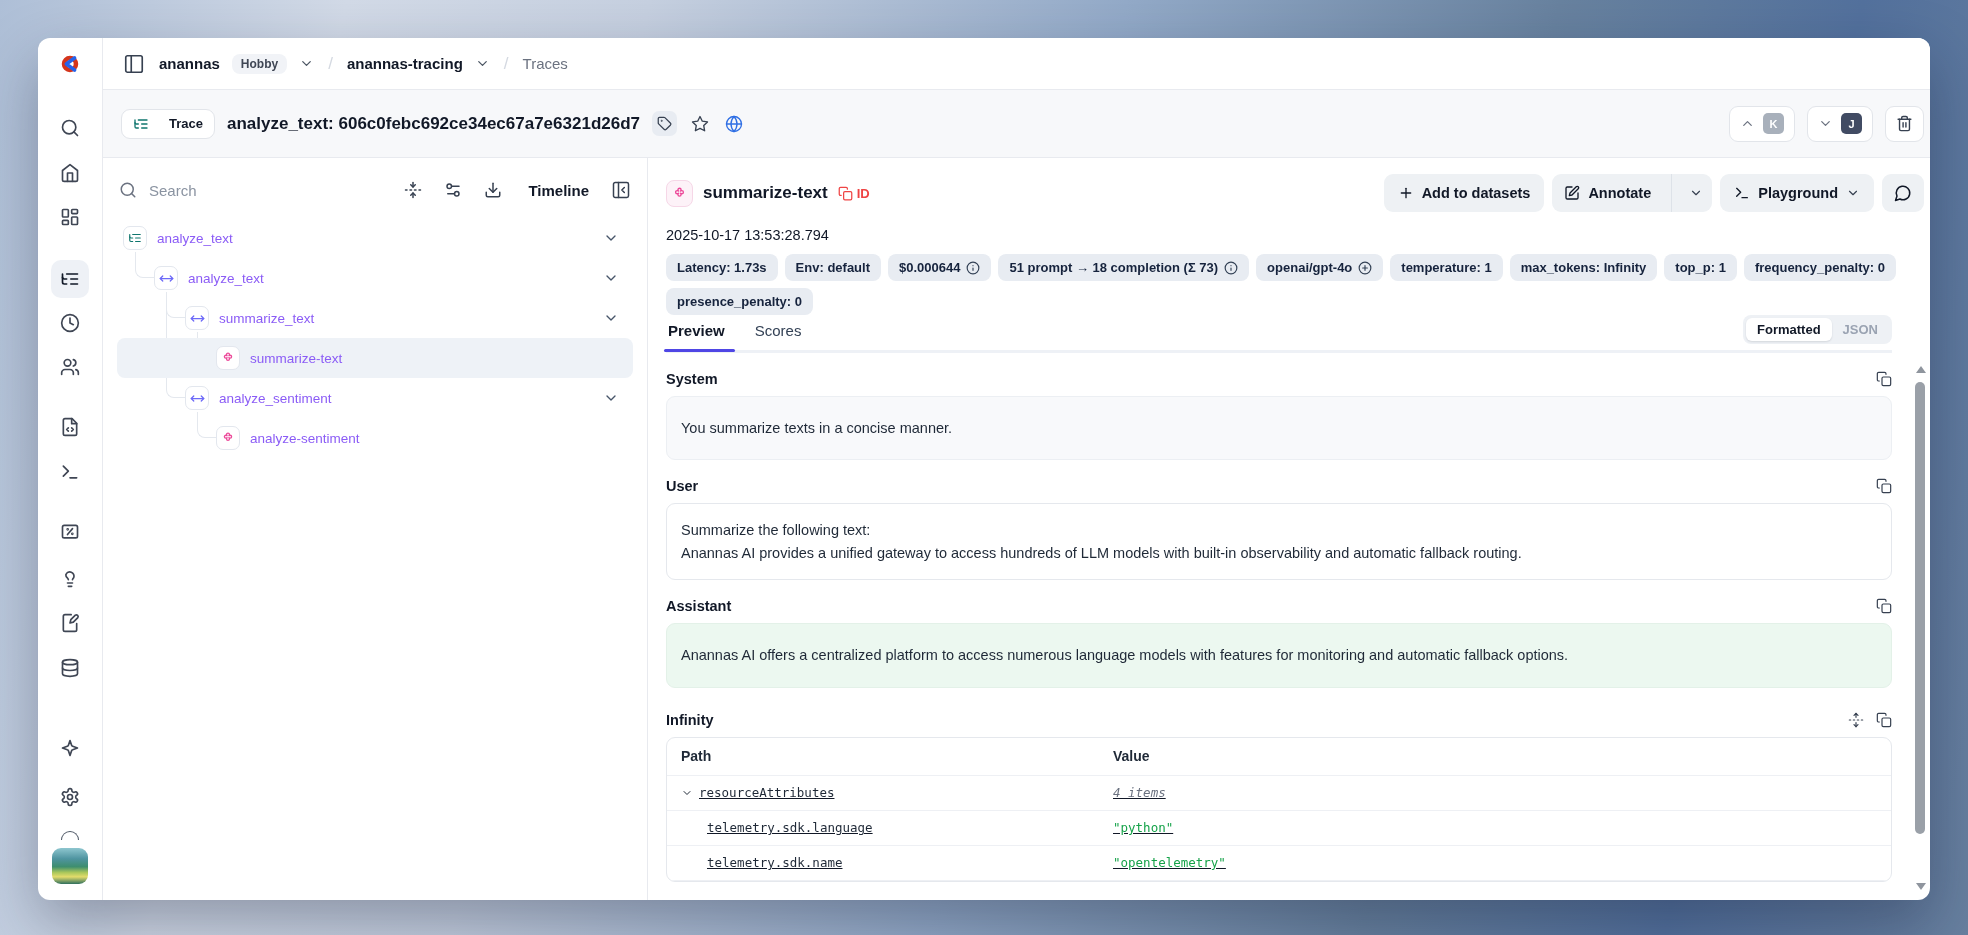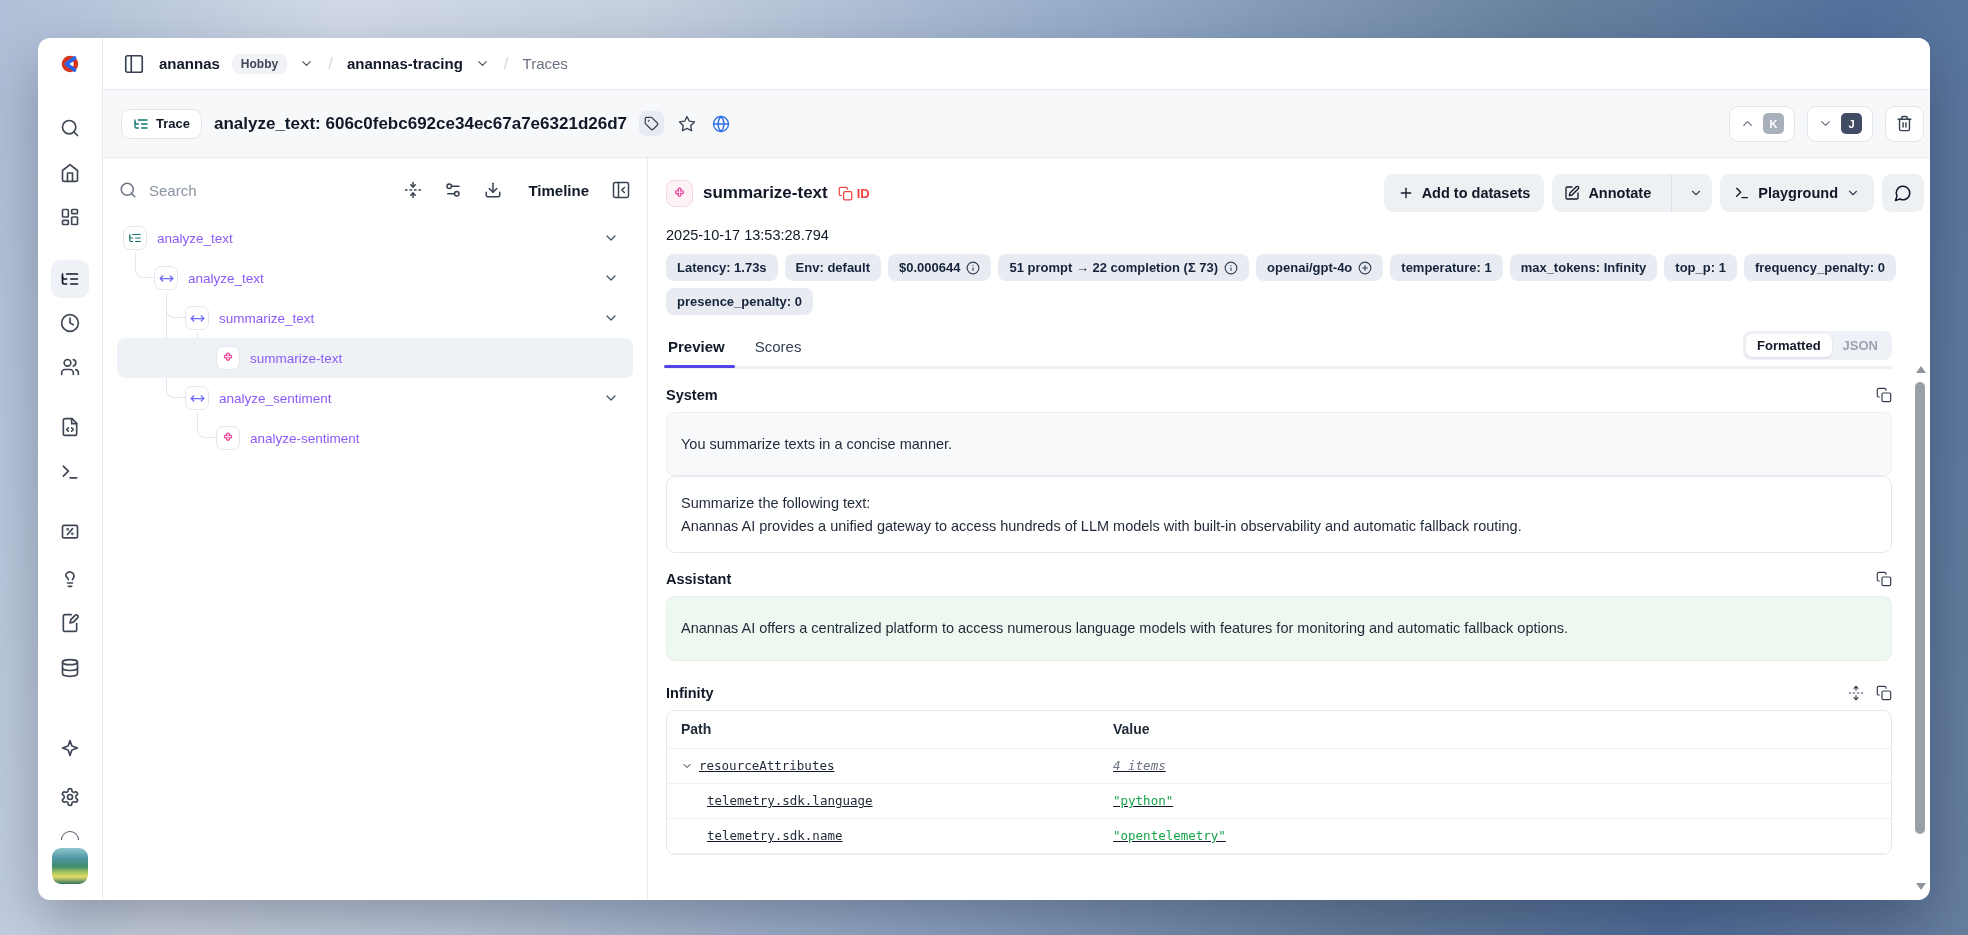--- a/index.html
+++ b/index.html
@@ -34,21 +34,21 @@
 
   .topbar { height:52px; flex:none; border-bottom:1px solid #e8eaef; display:flex; align-items:center; padding:0 18px; gap:12px; background:#fff; }
   .crumb-org { font-size:15px; font-weight:600; color:#111827; }
   .crumb-badge { background:#f1f3f7; color:#3f4654; font-size:12px; font-weight:600; padding:3px 9px; border-radius:8px; }
   .crumb-sep { color:#d4d9e1; font-size:17px; font-weight:300; padding:0 2px; }
   .crumb-proj { font-size:15px; font-weight:600; color:#111827; }
   .crumb-sec { font-size:15px; font-weight:500; color:#6b7280; }
   .chev { color:#4b5563; }
 
   .tracebar { height:68px; flex:none; background:#f7f8fa; border-bottom:1px solid #e8eaef; display:flex; align-items:center; padding:0 6px 0 18px; gap:12px; }
-  .trace-badge { display:flex; align-items:center; gap:7px; background:#fff; border:1px solid #e2e5ea; border-radius:9px; padding:6px 11px; font-size:13px; font-weight:600; color:#111827; }
+  .trace-badge { display:flex; align-items:center; gap:20px; background:#fff; border:1px solid #e2e5ea; border-radius:9px; padding:6px 11px; font-size:13px; font-weight:600; color:#111827; }
   .trace-title { font-size:17px; font-weight:600; color:#111827; white-space:nowrap; }
   .tag-btn { background:#e8ecf2; border-radius:7px; padding:5px; color:#374151; }
   .icon-btn { color:#374151; padding:2px; }
   .tracebar-spacer { flex:1; }
   .nav-btn { display:flex; align-items:center; gap:8px; background:#fff; border:1px solid #e2e5ea; border-radius:9px; height:36px; padding:0 10px; color:#6b7280; }
   .kbd { width:21px; height:21px; border-radius:5px; color:#fff; font-size:11px; font-weight:700; display:flex; align-items:center; justify-content:center; }
   .kbd-k { background:#a8b0bb; }
   .kbd-j { background:#414b63; }
 
   .content { flex:1; display:flex; min-height:0; }
@@ -83,21 +83,21 @@
   .abtn.split .seg2 { display:flex; align-items:center; padding:0 9px; height:100%; color:#374151; }
   .abtn.round { padding:0 12px; }
 
   .dtime { margin-top:15px; font-size:14.5px; color:#111827; }
 
   .badges-row { display:flex; gap:7px; margin-top:11px; flex-wrap:nowrap; overflow:hidden; white-space:nowrap; }
   .badges-row + .badges-row { margin-top:7px; }
   .pbadge { display:inline-flex; align-items:center; gap:6px; background:#e8ecf2; border-radius:8px; padding:6px 11px; font-size:13px; font-weight:600; color:#16233d; flex:none; }
   .pbadge .bic { color:#334155; }
 
-  .tabsrow { display:flex; align-items:center; margin-top:16px; margin-right:38px; border-bottom:3px solid #eef1f6; position:relative; }
+  .tabsrow { display:flex; align-items:center; margin-right:38px; border-bottom:3px solid #eef1f6; position:relative; }
   .tab { font-size:15px; padding:6px 2px 10px; margin-right:26px; }
   .tab.on { font-weight:600; color:#111827; position:relative; }
   .tab.on::after { content:""; position:absolute; left:-2px; right:-8px; bottom:-3px; height:3px; background:#4f46e5; border-radius:2px; }
   .tab.off { font-weight:500; color:#334155; }
   .tabs-spacer { flex:1; }
   .fmt-toggle { display:flex; align-items:center; background:#eef1f5; border-radius:8px; padding:3px; margin-bottom:6px; }
   .fmt-on { background:#fff; border-radius:6px; padding:4px 11px; font-size:13px; font-weight:700; color:#111827; box-shadow:0 1px 2px rgba(15,23,42,.12); }
   .fmt-off { padding:4px 11px; font-size:13px; font-weight:600; color:#9aa3b2; }
 
   .sect-head { display:flex; align-items:center; justify-content:space-between; margin:18px 38px 9px 0; }
@@ -522,21 +522,21 @@
             </span>
           <span class="pbadge">
               <span>$0.000644</span>
             <svg class="ic bic" width="14" height="14" viewBox="0 0 24 24">
                 <circle cx="12" cy="12" r="10"></circle>
                 <path d="M12 16v-4"></path>
                 <path d="M12 8h.01"></path>
               </svg>
           </span>
           <span class="pbadge">
-              <span>51 prompt → 22 completion (Σ 73)</span>
+              <span>51 prompt → 18 completion (Σ 73)</span>
             <svg class="ic bic" width="14" height="14" viewBox="0 0 24 24">
                 <circle cx="12" cy="12" r="10"></circle>
                 <path d="M12 16v-4"></path>
                 <path d="M12 8h.01"></path>
               </svg>
           </span>
           <span class="pbadge">
               <span>openai/gpt-4o</span>
             <svg class="ic bic" width="14" height="14" viewBox="0 0 24 24">
                 <circle cx="12" cy="12" r="10"></circle>
@@ -581,20 +581,31 @@
                   <rect x="9" y="9" width="13" height="13" rx="2"></rect>
                   <path d="M5 15H4a2 2 0 0 1-2-2V4a2 2 0 0 1 2-2h9a2 2 0 0 1 2 2v1"></path>
                 </svg>
               </span>
           </span>
         </div>
         <div class="sbox gray">
           <span>You summarize texts in a concise manner.</span>
         </div>
 
+        <div class="sect-head">
+          <span class="sect-title">User</span>
+          <span class="sect-icons">
+            <span>
+                <svg class="ic" width="16" height="16" viewBox="0 0 24 24" style="stroke-width:1.8">
+                  <rect x="9" y="9" width="13" height="13" rx="2"></rect>
+                  <path d="M5 15H4a2 2 0 0 1-2-2V4a2 2 0 0 1 2-2h9a2 2 0 0 1 2 2v1"></path>
+                </svg>
+              </span>
+          </span>
+        </div>
         <div class="sbox white">
           <div>Summarize the following text:</div>
           <div>Anannas AI provides a unified gateway to access hundreds of LLM models with built-in observability and automatic fallback routing.</div>
         </div>
 
         <div class="sect-head">
           <span class="sect-title">Assistant</span>
           <span class="sect-icons">
             <span>
                 <svg class="ic" width="16" height="16" viewBox="0 0 24 24" style="stroke-width:1.8">

